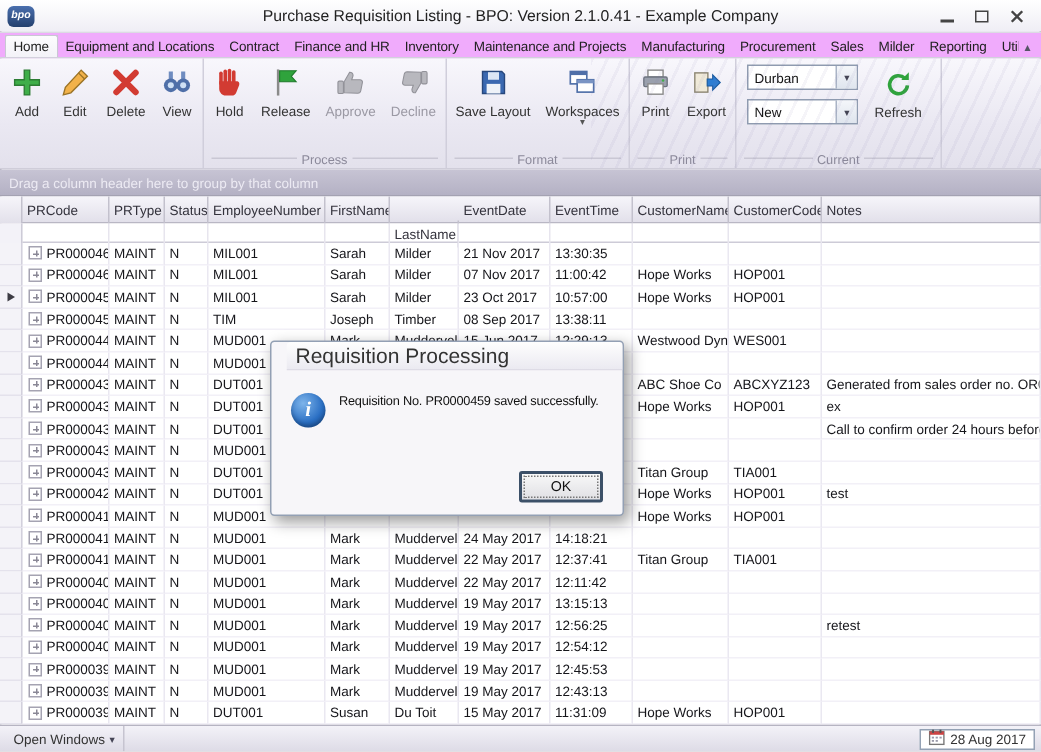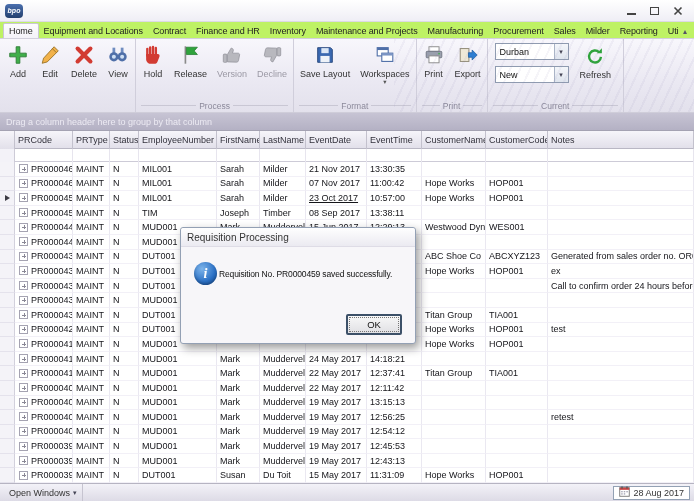--- a/index.html
+++ b/index.html
@@ -12,21 +12,21 @@
   .titlebar{height:22px;display:flex;align-items:center;background:linear-gradient(#ffffff,#efeef5);
     border-bottom:1px solid #dcdae4;padding:0 5px;position:relative;}
   .app-logo{width:18px;height:14px;border-radius:4px;background:linear-gradient(#4a6fae,#24406e);
     color:#fff;font-size:7px;font-style:italic;font-weight:bold;display:flex;align-items:center;justify-content:center;z-index:2;}
   .title{position:absolute;left:0;right:0;text-align:center;font-size:10.5px;color:#222;}
   .win-controls{margin-left:auto;display:flex;gap:14px;align-items:center;z-index:2;padding-right:6px;}
   .glyph-min{width:9px;height:8px;border-bottom:2px solid #444;}
   .glyph-max{width:9px;height:8px;border:1.5px solid #444;}
   .win-controls svg{display:block;}
   
-  .tabstrip{height:17px;display:flex;align-items:flex-end;background:#bef264;border-bottom:1px solid #d2d0dc;padding:0 3px;}
+  .tabstrip{height:17px;display:flex;align-items:flex-end;background:#f0abfc;border-bottom:1px solid #d2d0dc;padding:0 3px;}
   .tabs-c{display:flex;align-items:flex-end;overflow:hidden;flex:1;}
   .tab{padding:2px 5px 2px;font-size:9px;color:#222;letter-spacing:-0.1px;white-space:nowrap;}
   .tab.active{background:linear-gradient(#fdfcfe,#f3f2f8);border:1px solid #c9c7d4;border-bottom:none;border-radius:2px 2px 0 0;}
   .ribbon-toggle{font-size:8px;color:#556;padding:0 4px 2px;}
   
   .ribbon{height:74px;display:flex;align-items:stretch;background:linear-gradient(#f8f7fc,#eae8f2 60%,#e3e1ec);position:relative;padding:0 1px;border-bottom:1px solid #cfcdd9;}
   .ribbon::after{content:"";position:absolute;right:0;top:0;width:300px;height:100%;
     background:repeating-linear-gradient(115deg,rgba(120,110,165,.07) 0 2px,transparent 2px 9px);pointer-events:none;}
   .rgroup{display:flex;flex-direction:column;border-right:1px solid #d0cedb;padding:0 1px;}
   .rbtns{flex:1;display:flex;align-items:flex-start;padding-top:3px;}
@@ -59,39 +59,40 @@
   .expander::before{content:"";position:absolute;left:1.5px;right:1.5px;top:3.5px;height:1px;background:#8a8896;}
   .expander::after{content:"";position:absolute;top:1.5px;bottom:1.5px;left:3.5px;width:1px;background:#8a8896;}
   
   .statusbar{height:18px;display:flex;align-items:center;background:linear-gradient(#f3f2f8,#dddbe6);border-top:1px solid #b6b4c2;padding:0 4px;font-size:9px;color:#333;}
   .open-windows{display:flex;align-items:center;gap:3px;padding:0 5px;height:100%;border-right:1px solid #c6c4d0;}
   .ow-arrow{font-size:7px;color:#445;}
   .date-box{margin-left:auto;display:flex;align-items:center;gap:3px;background:#fff;border:1px solid #93a1b4;height:14px;padding:0 5px;}
   
   .dialog{position:absolute;left:180px;top:227px;width:236px;height:117px;background:#f7f6f9;
     border:1px solid #93a0b4;border-radius:3px;box-shadow:3px 4px 10px rgba(0,0,0,.4);z-index:50;}
-  .dlg-title{height:19px;line-height:19px;padding-left:6px;font-size:10px;color:#333;
-    background:linear-gradient(#fefefe,#ebeaf1);border-bottom:1px solid #dedce6;border-radius:3px 3px 0 0;}
-  .dlg-body{display:flex;align-items:center;gap:2px;padding:15px 8px 0 13px;}
+  .dlg-title{height:19px;line-height:19px;padding-left:6px;font-size:14px;color:#333;
+    background:linear-gradient(#fefefe,#ebeaf1);border-bottom:1px solid #dedce6;border-radius:3px 3px 0 0;margin-left:10px;}
+  .dlg-body{display:flex;align-items:flex-start;gap:9px;padding:15px 8px 0 13px;}
   .info-icon{flex:none;width:23px;height:23px;border-radius:50%;
     background:radial-gradient(circle at 35% 30%,#7db4ea,#2a6fc4 60%,#1b4f96);
     box-shadow:inset 0 -2px 3px rgba(0,0,0,.25);display:flex;align-items:center;justify-content:center;}
   .info-icon::after{content:"i";color:#fff;font-family:"Liberation Serif",serif;font-style:italic;font-weight:bold;font-size:14px;line-height:1;}
   .dlg-msg{font-size:8.5px;letter-spacing:-0.15px;color:#111;white-space:nowrap;}
   .dlg-ok{position:absolute;right:13px;bottom:8px;width:56px;height:21px;font-size:9.5px;color:#111;
     font-family:"Liberation Sans",sans-serif;background:linear-gradient(#f8f8f8,#e0e0e4);
     border:2px solid #3c5068;border-radius:2px;outline:1px dotted #777;outline-offset:-4px;}
 </style>
 </head>
 <body>
 
 <div class="window">
 
   <div class="titlebar">
     <div class="app-logo">bpo</div>
+    <div class="title">Purchase Requisition Listing - BPO: Version 2.1.0.41 - Example Company</div>
     <div class="win-controls">
       <span class="glyph-min"></span>
       <span class="glyph-max"></span>
       <span>
           <svg width="10" height="10" viewBox="0 0 10 10">
             <path d="M1.5 1.5 L8.5 8.5 M8.5 1.5 L1.5 8.5" stroke="#444" stroke-width="1.6" fill="none"></path>
           </svg>
         </span>
     </div>
   </div>
@@ -171,21 +172,21 @@
               </svg></span>
           <span>Release</span>
         </div>
         <div class="rbtn disabled">
           <span><svg viewBox="0 0 24 24">
                 <g fill="#b8b8be" stroke="#929299" stroke-width=".8">
                   <rect x="2.5" y="11" width="4" height="9" rx="1"></rect>
                   <path d="M7 19.5V11.5l4-7c1.5 0 2.5 1 2.5 2.5L12.5 10h6c1.2 0 2 .9 1.8 2l-1.2 6c-.2 1-1 1.8-2.2 1.8z"></path>
                 </g>
               </svg></span>
-          <span>Version</span>
+          <span>Approve</span>
         </div>
         <div class="rbtn disabled">
           <span><svg viewBox="0 0 24 24">
                 <g fill="#b8b8be" stroke="#929299" stroke-width=".8" transform="rotate(180 12 12)">
                   <rect x="2.5" y="11" width="4" height="9" rx="1"></rect>
                   <path d="M7 19.5V11.5l4-7c1.5 0 2.5 1 2.5 2.5L12.5 10h6c1.2 0 2 .9 1.8 2l-1.2 6c-.2 1-1 1.8-2.2 1.8z"></path>
                 </g>
               </svg></span>
           <span>Decline</span>
         </div>
@@ -267,21 +268,21 @@
 
   <div class="grouppanel">Drag a column header here to group by that column</div>
 
   <div class="grid-header" id="grid-header">
       <div class="hcell icell"></div>
       <div class="hcell" style="width: 58px;">PRCode</div>
       <div class="hcell" style="width: 37px;">PRType</div>
       <div class="hcell" style="width: 29px;">Status</div>
       <div class="hcell" style="width: 78px;">EmployeeNumber</div>
       <div class="hcell" style="width: 43px;">FirstName</div>
-      <div class="hcell" style="width: 46px;">LastName</div>
+      <div class="hcell" style="width: 46px; margin-top: 16px;">LastName</div>
       <div class="hcell" style="width: 61px;">EventDate</div>
       <div class="hcell" style="width: 55px;">EventTime</div>
       <div class="hcell" style="width: 64px;">CustomerName</div>
       <div class="hcell" style="width: 62px;">CustomerCode</div>
       <div class="hcell" style="width: 146px;">Notes</div>
     </div>
   <div class="filter-row" id="filter-row">
       <div class="fcell find"></div>
       <div class="fcell" style="width: 58px;"></div>
       <div class="fcell" style="width: 37px;"></div>
@@ -336,21 +337,21 @@
         </div>
         <div class="gcell" style="width: 58px;">
           <span class="expander"></span>
           <span>PR0000459</span>
         </div>
         <div class="gcell" style="width: 37px;">MAINT</div>
         <div class="gcell" style="width: 29px;">N</div>
         <div class="gcell" style="width: 78px;">MIL001</div>
         <div class="gcell" style="width: 43px;">Sarah</div>
         <div class="gcell" style="width: 46px;">Milder</div>
-        <div class="gcell" style="width: 61px; text-decoration: underline;">23 Oct 2017</div>
+        <div class="gcell" style="width: 61px;">23 Oct 2017</div>
         <div class="gcell" style="width: 55px;">10:57:00</div>
         <div class="gcell" style="width: 64px;">Hope Works</div>
         <div class="gcell" style="width: 62px;">HOP001</div>
         <div class="gcell" style="width: 146px;"></div>
       </div>
       <div class="grow">
         <div class="gind"></div>
         <div class="gcell" style="width: 58px;">
           <span class="expander"></span>
           <span>PR0000450</span>

